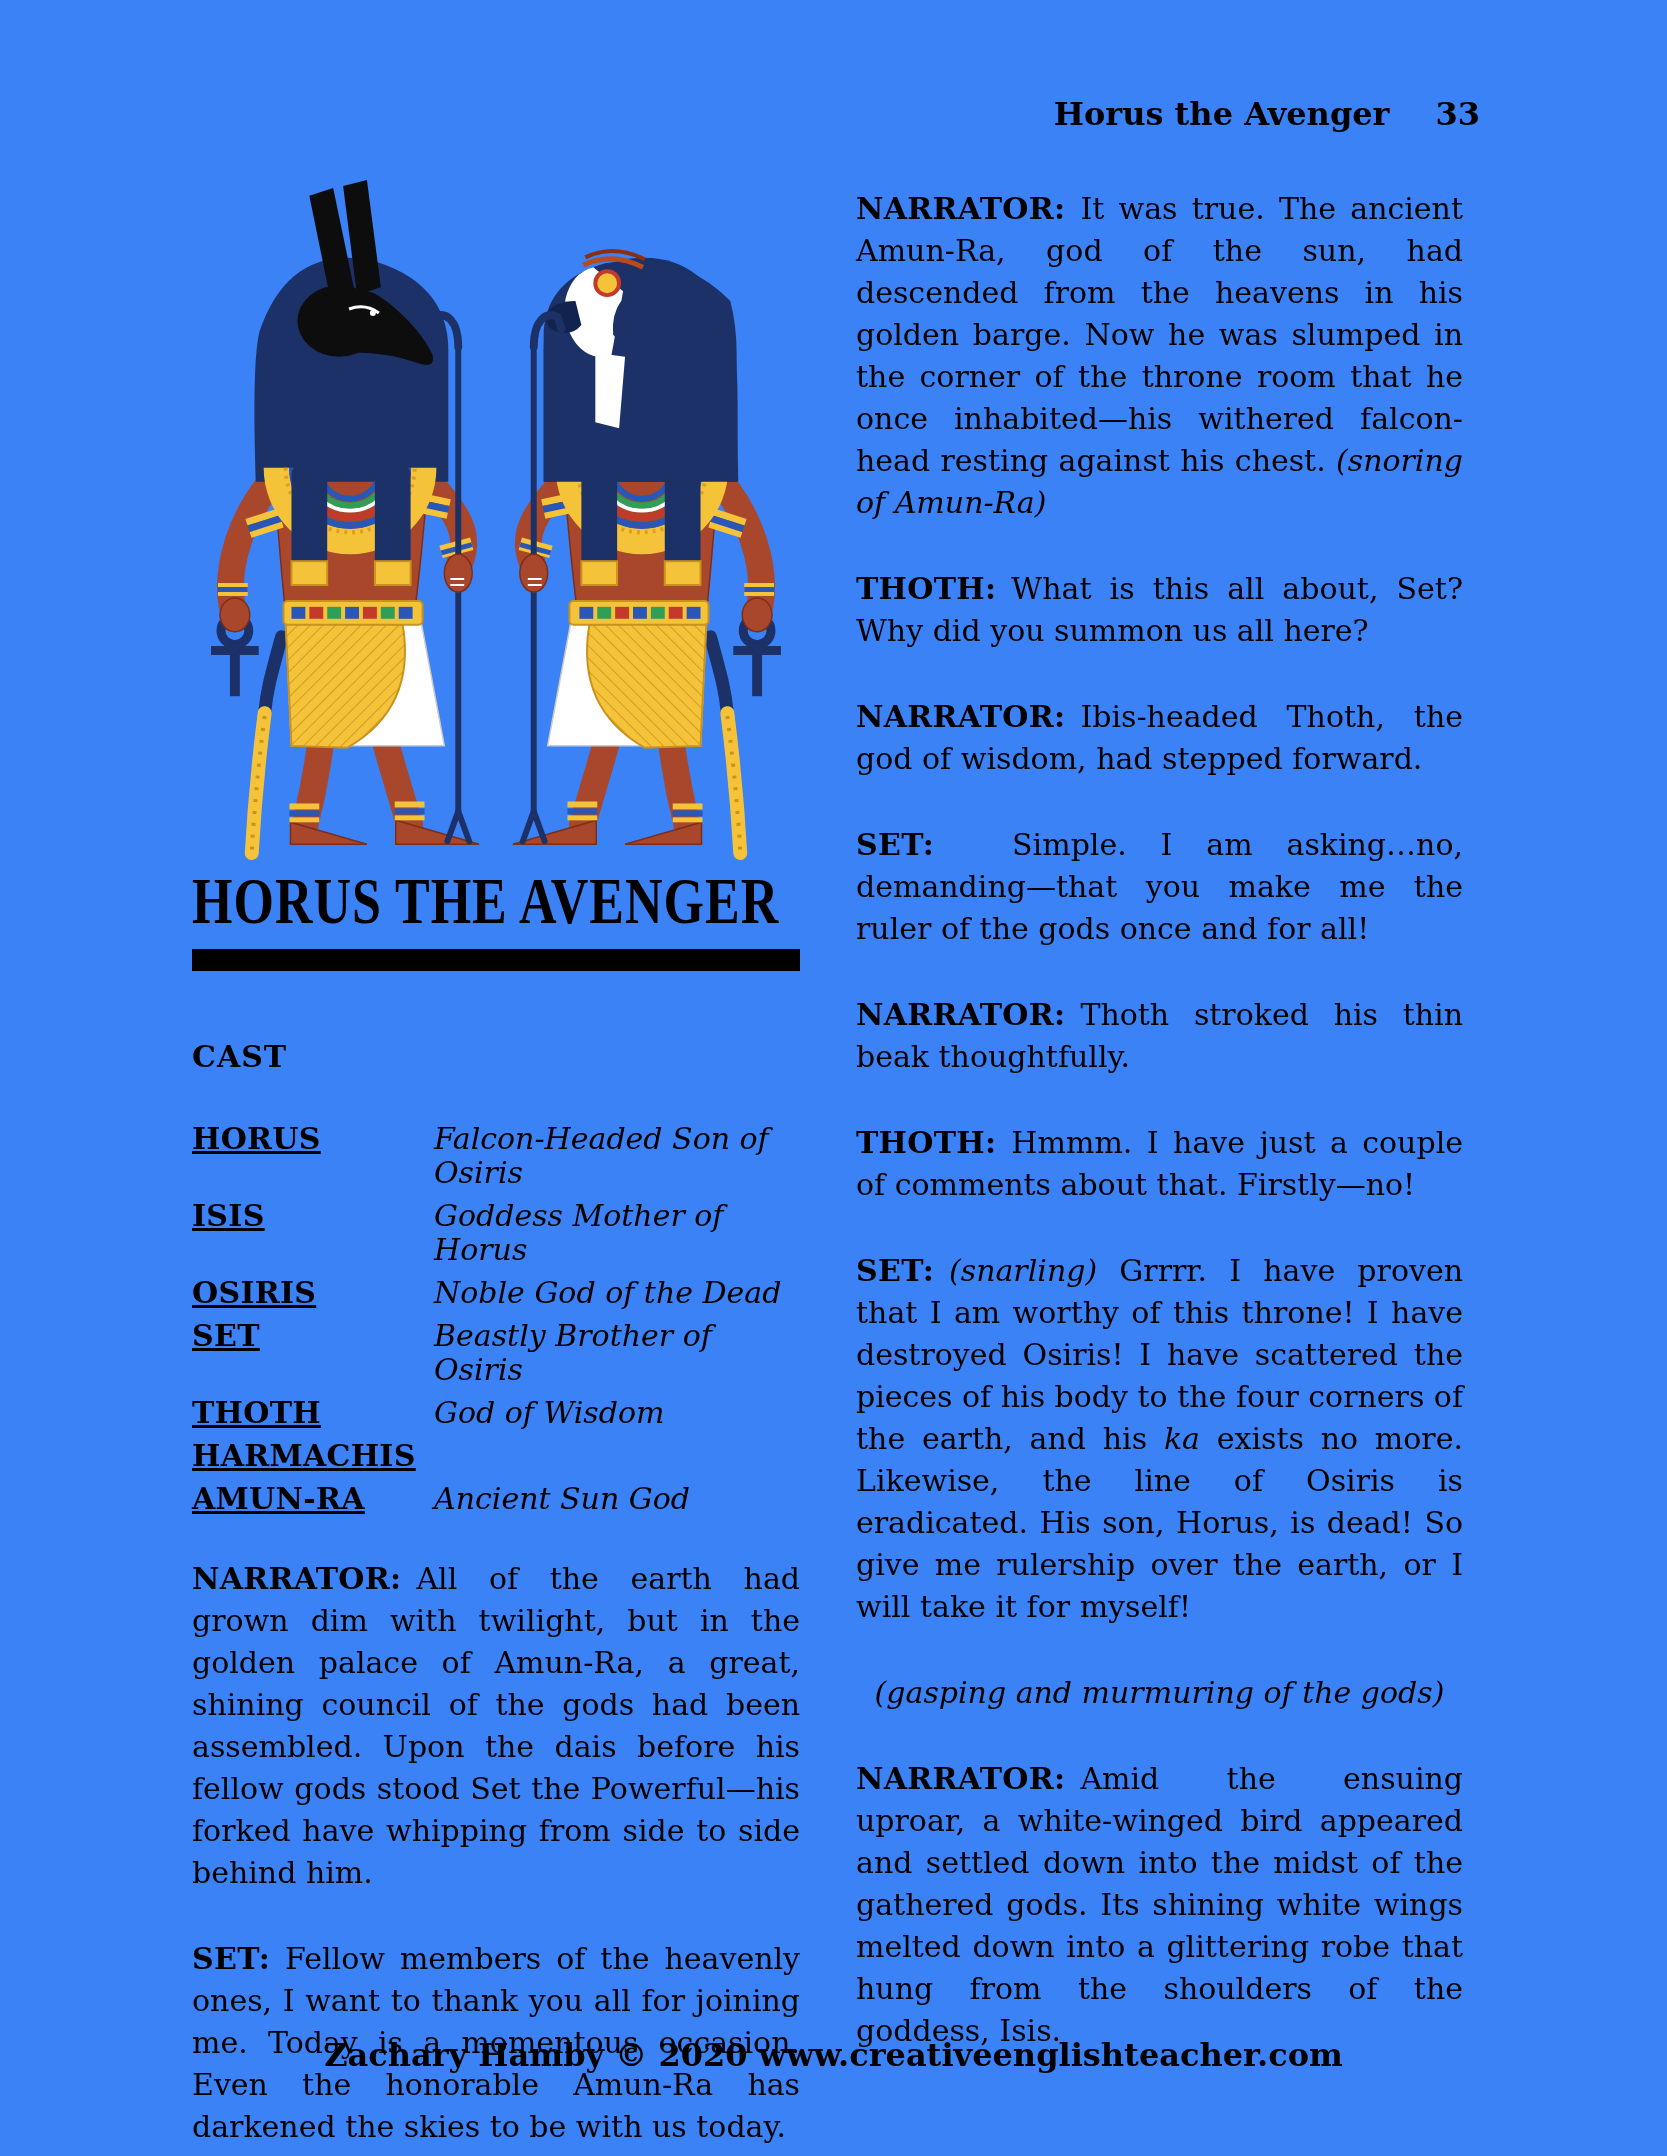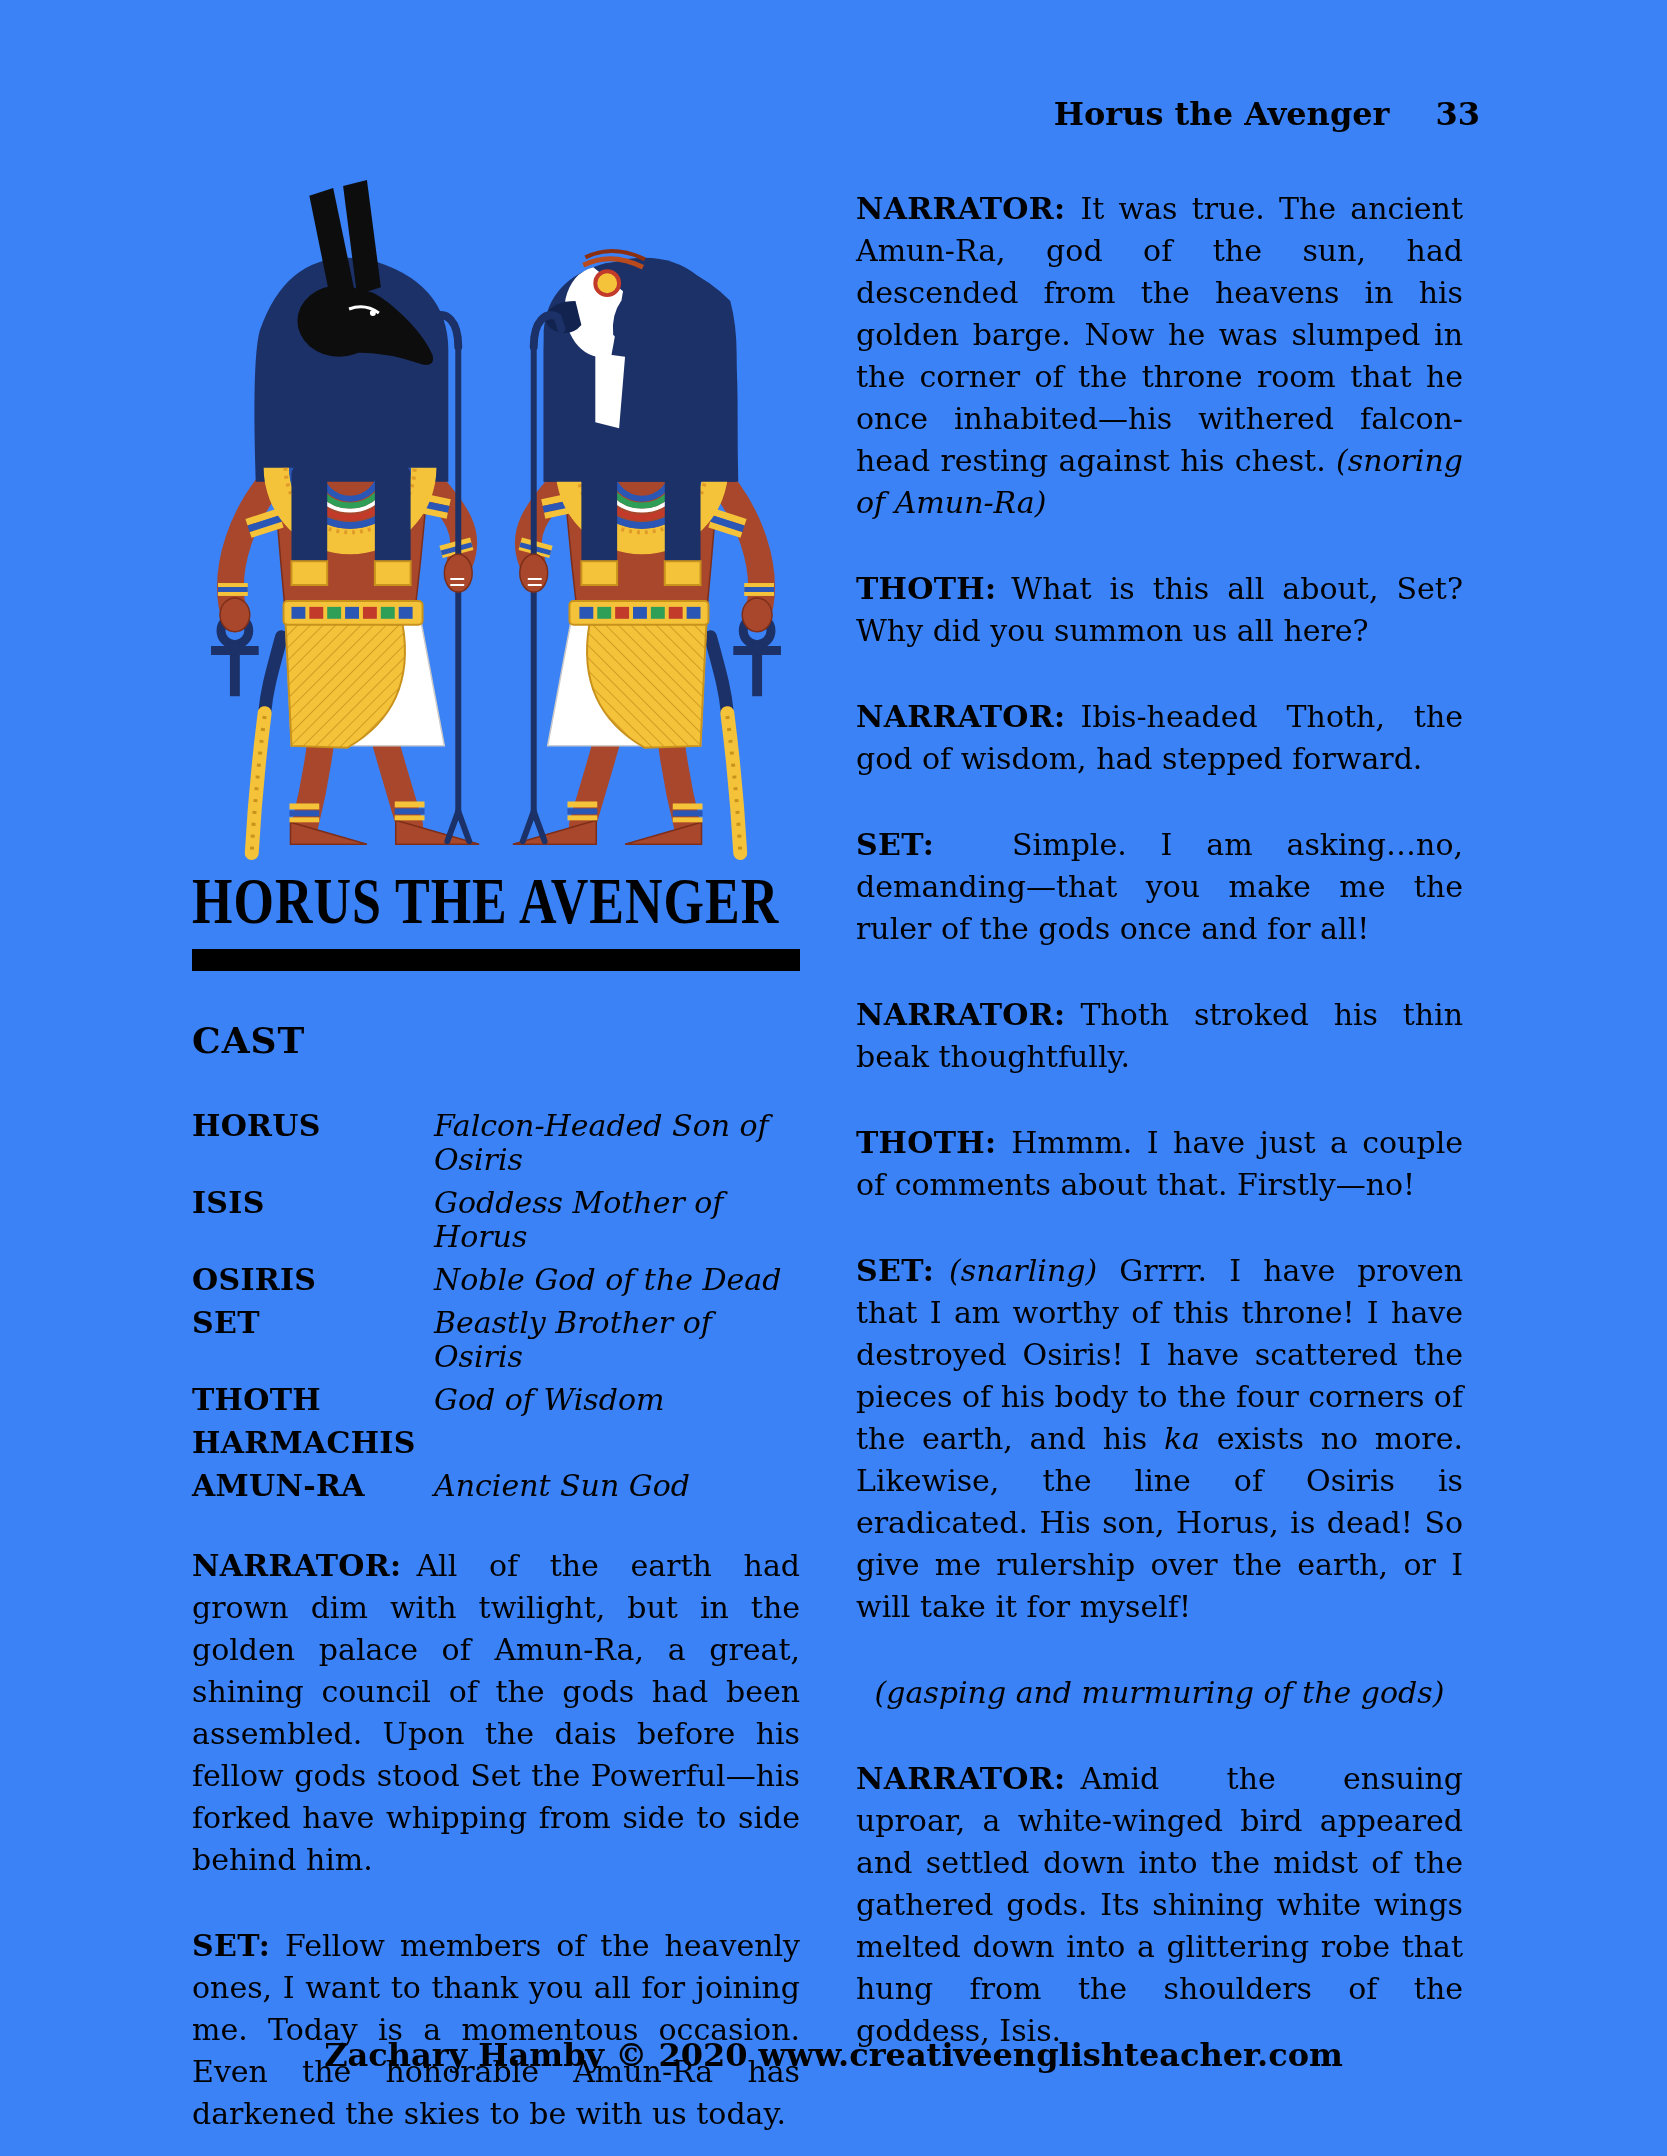--- a/index.html
+++ b/index.html
@@ -14,25 +14,25 @@
   .col-right{position:absolute;left:856px;top:188px;width:607px;}
   
   .art{display:block;width:608px;height:695px;}
   
   .title-wrap{margin-top:14px;}
   .title{display:inline-block;font-family:"Liberation Serif","DejaVu Serif",serif;
          font-weight:bold;font-size:52px;line-height:56px;letter-spacing:1px;
          transform:scale(1.0,1.28);transform-origin:left bottom;white-space:nowrap;}
   .bar{height:22px;background:#000;margin-top:12px;}
   
-  .cast-heading{font-weight:bold;font-size:36px;letter-spacing:1px;margin-top:48px;}
+  .cast-heading{font-weight:bold;font-size:30px;letter-spacing:1px;margin-top:68px;}
   .cast-list{margin-top:48px;}
   .cast-row{display:grid;grid-template-columns:242px 1fr;align-items:baseline;
             margin-bottom:9px;font-size:30px;line-height:34px;}
-  .cast-name{font-weight:bold;letter-spacing:.3px;}
+  .cast-name{font-weight:bold;letter-spacing:.3px;text-decoration:underline;}
   .cast-desc{font-style:italic;}
   
   .script-col .para:first-child{margin-top:0;}
   .para{margin:0 0 44px 0;font-size:30px;line-height:42px;text-align:justify;
         text-justify:inter-word;}
   .para:last-child{margin-bottom:0;}
   .para .tag{font-weight:bold;margin-right:15px;letter-spacing:.3px;}
   .para .tag.tab{margin-right:78px;}
   .para .i{font-style:italic;}
   .para.stage{text-align:center;}

